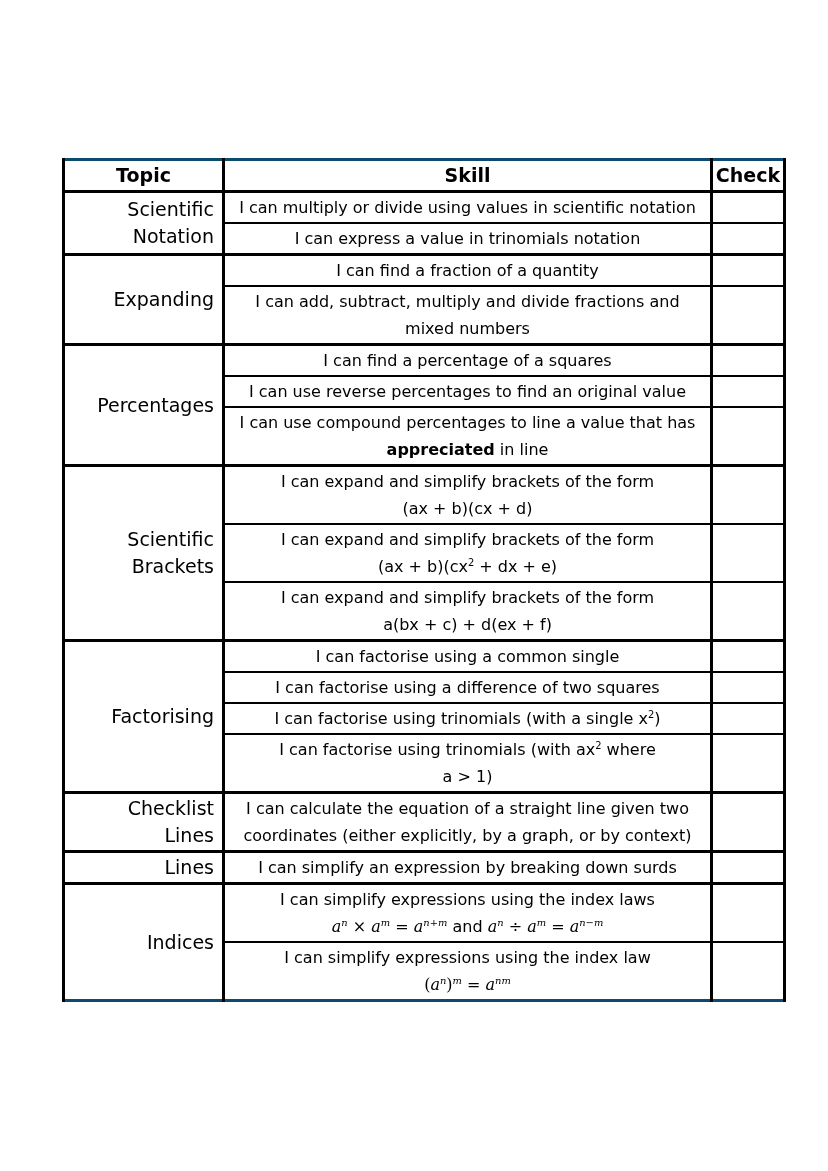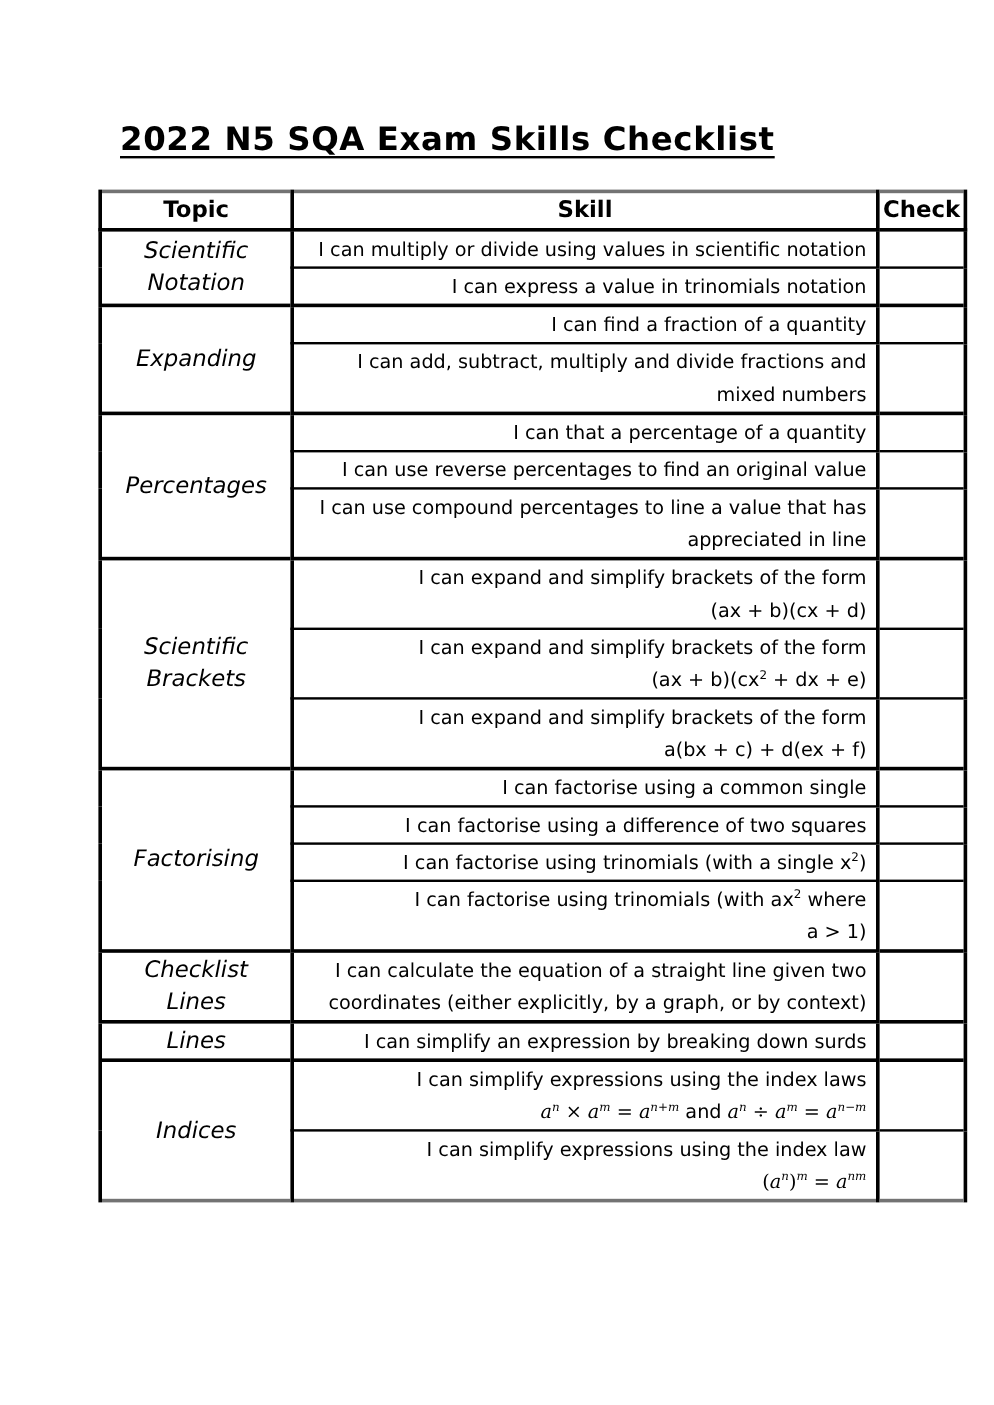--- a/index.html
+++ b/index.html
@@ -40,70 +40,68 @@
     background: #fff;
   }
   table.skills col.c-topic { width: 160px; }
   table.skills col.c-skill { width: 488px; }
   table.skills col.c-check { width: 73px; }
   table.skills th, table.skills td {
     border: 2px solid #000;
     padding: 1px 8px;
     vertical-align: middle;
   }
-  table.skills { border: 3px solid #737373; margin-left: 20px; }
+  table.skills { border: 3px solid #0c4a6e; }
   table.skills th {
     border-bottom: 3px solid #000;
     font-size: 19px;
     font-weight: bold;
     text-align: center;
     height: 27px;
     line-height: 27px;
     padding: 1px 2px;
   }
   table.skills th, table.skills td { border-left-width: 3px; border-right-width: 3px; }
   tr.group-start td { border-top: 3px solid #000; }
   td.topic-cell {
     font-size: 19px;
-    font-style: italic;
-    text-align: center;
+    text-align: right;
     line-height: 27px;
     padding: 1px 4px;
   }
   td.skill-cell {
     font-size: 16px;
     line-height: 27px;
-    text-align: right;
+    text-align: center;
   }
   td.check-cell { padding: 0; }
   td.skill-cell sup {
     font-size: 0.62em;
     line-height: 0;
   }
-  .seg-bold { font-weight: normal; }
+  .seg-bold { font-weight: bold; }
   .seg-math {
     font-family: "DejaVu Serif", serif;
     font-style: italic;
     font-size: 16px;
   }
   .seg-mathop {
     font-family: "DejaVu Serif", serif;
     font-style: normal;
     font-size: 16px;
   }
   sup.seg-mathsup {
     font-family: "DejaVu Serif", serif;
     font-style: italic;
   }
 </style>
 </head>
 <body>
 
 <div class="page">
-  <h1 class="title">2022 N5 SQA Exam Skills Checklist</h1>
 
   <table class="skills">
     <colgroup>
       <col class="c-topic">
       <col class="c-skill">
       <col class="c-check">
     </colgroup>
     <thead>
       <tr>
         <th>Topic</th>
@@ -126,21 +124,21 @@
           <td rowspan="2" class="topic-cell">Expanding</td>
           <td class="skill-cell"><span>I can find a fraction of a quantity</span></td>
           <td class="check-cell"></td>
         </tr>
         <tr>
           <td class="skill-cell"><span>I can add, subtract, multiply and divide fractions and mixed numbers</span></td>
           <td class="check-cell"></td>
         </tr>
         <tr class="group-start">
           <td rowspan="3" class="topic-cell">Percentages</td>
-          <td class="skill-cell"><span>I can that a percentage of a quantity</span></td>
+          <td class="skill-cell"><span>I can find a percentage of a squares</span></td>
           <td class="check-cell"></td>
         </tr>
         <tr>
           <td class="skill-cell"><span>I can use reverse percentages to find an original value</span></td>
           <td class="check-cell"></td>
         </tr>
         <tr>
           <td class="skill-cell"><span>I can use compound percentages to line a value that has </span><span class="seg-bold">appreciated</span><span> in line</span></td>
           <td class="check-cell"></td>
         </tr>

